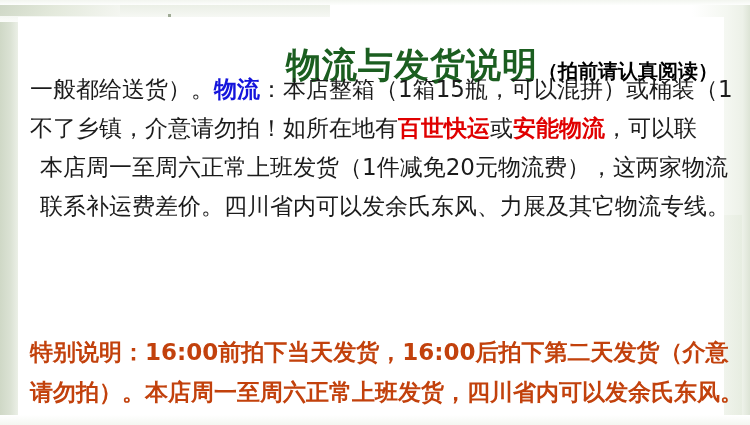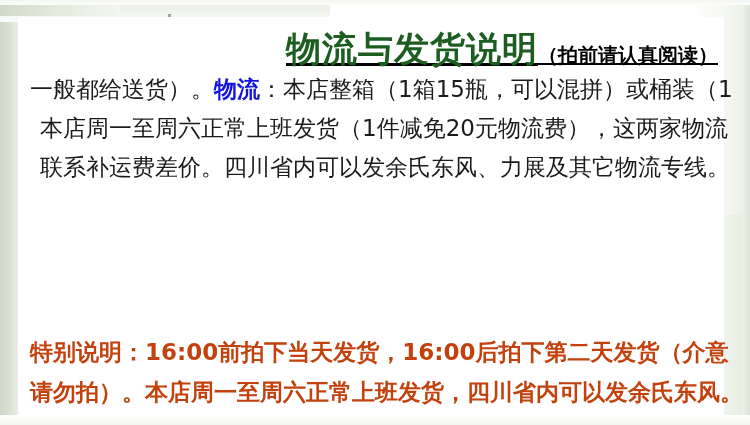--- a/index.html
+++ b/index.html
@@ -84,28 +84,27 @@
   .panel {
     position: absolute;
     left: 18px; top: 17px;
     width: 706px; height: 398px;
     background: #ffffff;
   }
 
   
   .title-row {
     position: absolute;
-    left: 0; top: 0;
+    left: 0; top: 16px;
     width: 706px; height: 50px;
     display: flex;
     align-items: flex-end;
     justify-content: flex-end;
     padding-right: 6px;
     box-sizing: border-box;
-    text-decoration: underline;
   }
   .title-main {
     font-family: "DejaVu Sans", "Liberation Sans", sans-serif;
     font-size: 35px;
     font-weight: bold;
     color: #1b5e20;
     letter-spacing: 1px;
     line-height: 1;
   }
   .title-sub {
@@ -173,20 +172,23 @@
     </div>
 
     <div class="body-block">
 
 
       <div class="line">
         <span>一般都给送货）。</span><span class="kw-blue">物流</span><span>：本店整箱（1箱15瓶，可以混拼）或桶装（1</span>
       </div>
 
 
+      <div class="line">
+        <span>不了乡镇，介意请勿拍！如所在地有</span><span class="kw-red">百世快运</span><span>或</span><span class="kw-red">安能物流</span><span>，可以联</span>
+      </div>
 
       <div class="line indent">
         <span>本店周一至周六正常上班发货（1件减免20元物流费），这两家物流</span>
       </div>
 
       <div class="line indent">
         <span>联系补运费差价。四川省内可以发余氏东风、力展及其它物流专线。</span>
       </div>
     </div>
 

